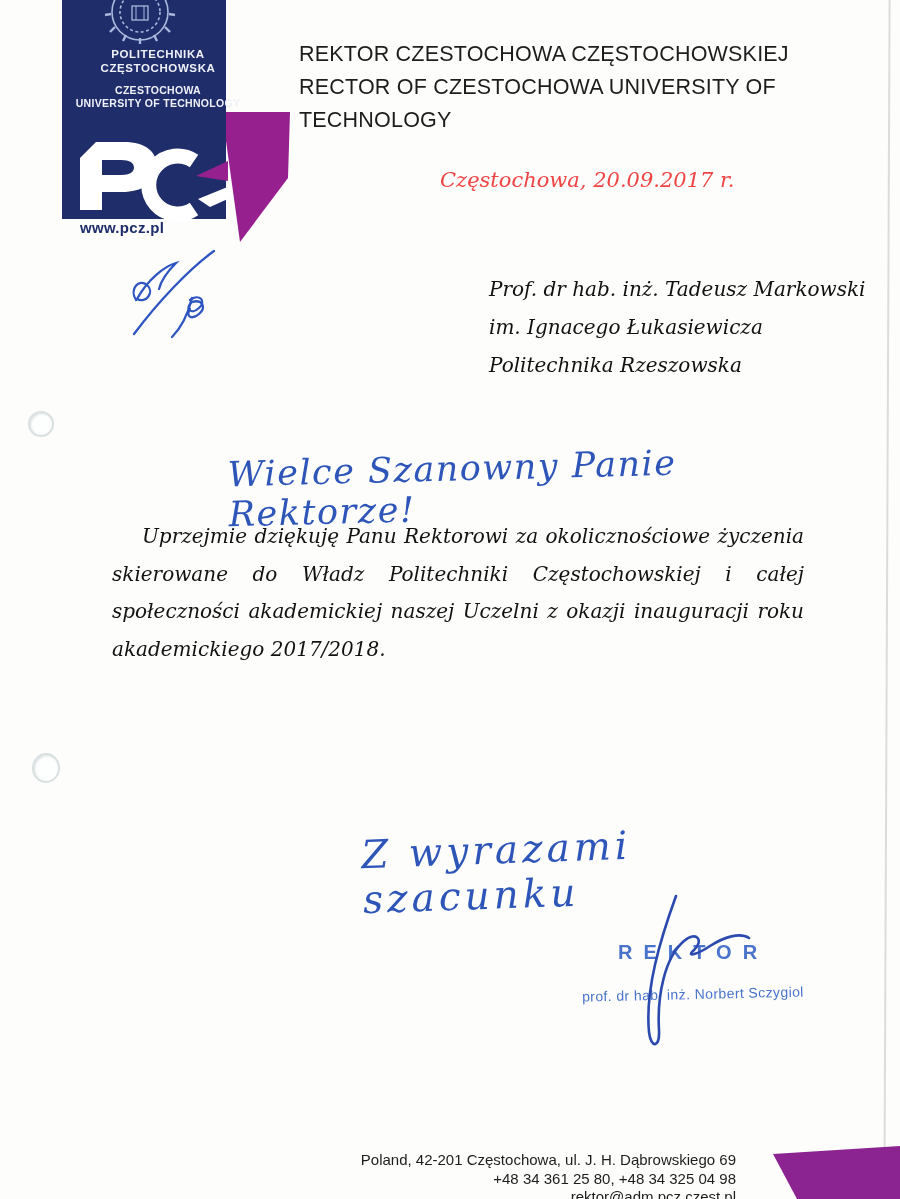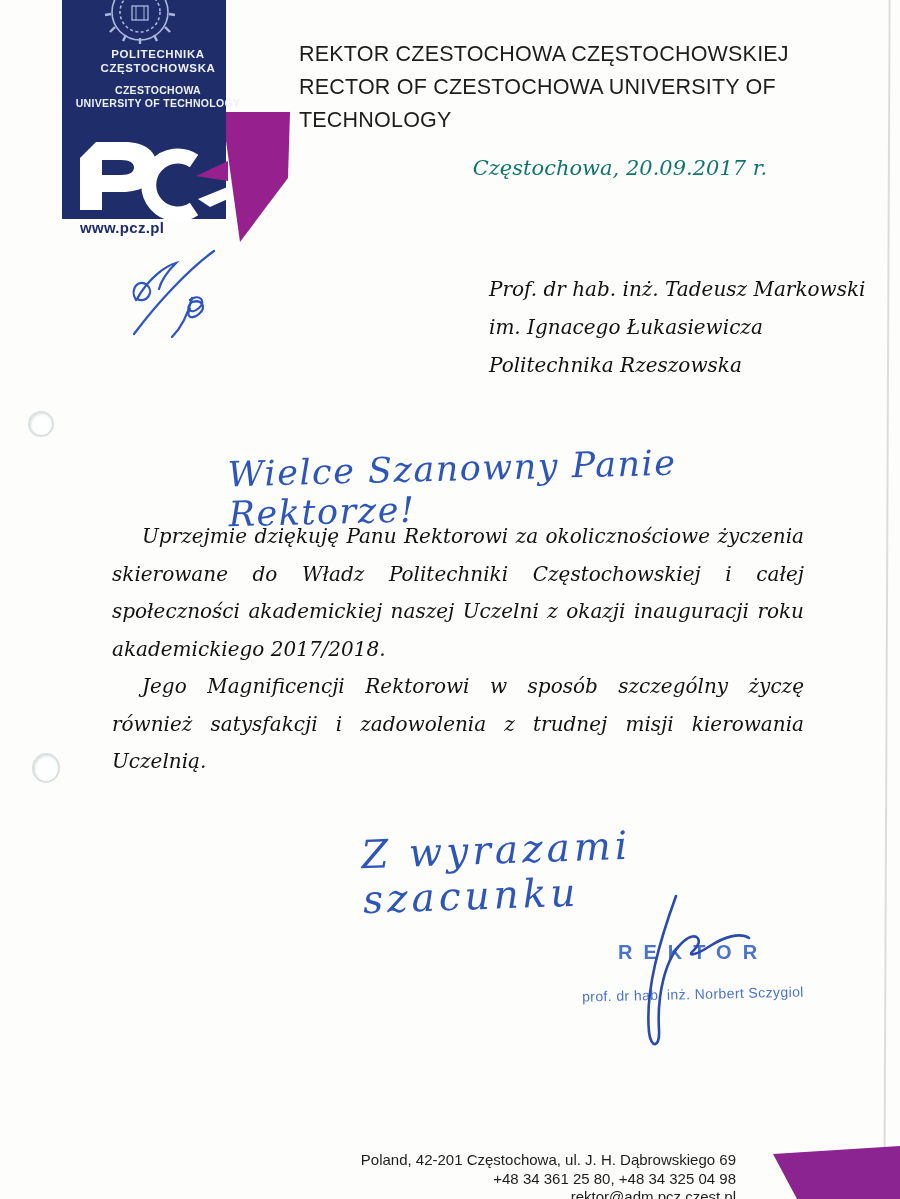--- a/index.html
+++ b/index.html
@@ -17,21 +17,21 @@
   .hole2{left:32px;top:753px;width:24px;height:26px;}
 
   
   .logo-text{left:62px;top:0;width:192px;text-align:center;color:#eef1f8;}
   .logo-pl{margin-top:47px;font-size:11.5px;font-weight:bold;letter-spacing:.6px;line-height:14px;}
   .logo-en{margin-top:9px;font-size:10.5px;font-weight:bold;letter-spacing:.3px;line-height:13px;}
   .website{left:80px;top:219px;width:150px;font-size:15px;font-weight:bold;color:#1f2d6a;letter-spacing:.3px;}
 
   
   .header{left:299px;top:38px;width:560px;color:#1d1d1d;font-size:21.5px;line-height:33px;font-weight:500;letter-spacing:.2px;}
-  .dateline{left:440px;top:156px;width:360px;text-align:center;font-family:"DejaVu Serif",serif;font-style:italic;font-size:21px;color:#0f766e;}
+  .dateline{left:440px;top:168px;width:360px;text-align:left;font-family:"DejaVu Serif",serif;font-style:italic;font-size:21px;color:#ef4444;}
 
   
   .addressee{left:489px;top:270px;width:400px;font-family:"DejaVu Serif",serif;font-style:italic;font-size:20px;line-height:38px;color:#111;}
 
   
   .hand{font-family:"DejaVu Serif",serif;font-style:italic;color:#2e55b8;}
   .salutation{left:228px;top:446px;width:640px;font-size:35px;letter-spacing:1.5px;transform:rotate(-1.5deg);}
   .closing{left:362px;top:824px;width:470px;font-size:39px;letter-spacing:4px;transform:rotate(-2deg);}
 
   
@@ -119,21 +119,20 @@
   <div class="abs addressee">
     <div>Prof. dr hab. inż. Tadeusz Markowski</div>
     <div>im. Ignacego Łukasiewicza</div>
     <div>Politechnika Rzeszowska</div>
   </div>
 
   <div class="abs hand salutation">Wielce Szanowny Panie Rektorze!</div>
 
   <div class="abs body-text">
     <p>Uprzejmie dziękuję Panu Rektorowi za okolicznościowe życzenia skierowane do Władz Politechniki Częstochowskiej i całej społeczności akademickiej naszej Uczelni z okazji inauguracji roku akademickiego 2017/2018.</p>
-    <p>Jego Magnificencji Rektorowi w sposób szczególny życzę również satysfakcji i zadowolenia z trudnej misji kierowania Uczelnią.</p>
   </div>
 
   <div class="abs hand closing">Z wyrazami szacunku</div>
 
   <div class="abs stamp-title">REKTOR</div>
   <div class="abs stamp-name">prof. dr hab. inż. Norbert  Sczygiol</div>
 
   <svg class="abs" style="left:600px;top:890px;" width="170" height="160" viewBox="600 890 170 160">
     <path d="M676,896 C660,940 645,990 649,1032 C651,1049 660,1048 659,1030 C657,995 665,957 684,941 C697,930 704,941 694,950 C685,958 698,954 710,946 C724,937 740,932 749,938" stroke="#2b4aad" stroke-width="2.6" fill="none" stroke-linecap="round"></path>
   </svg>

